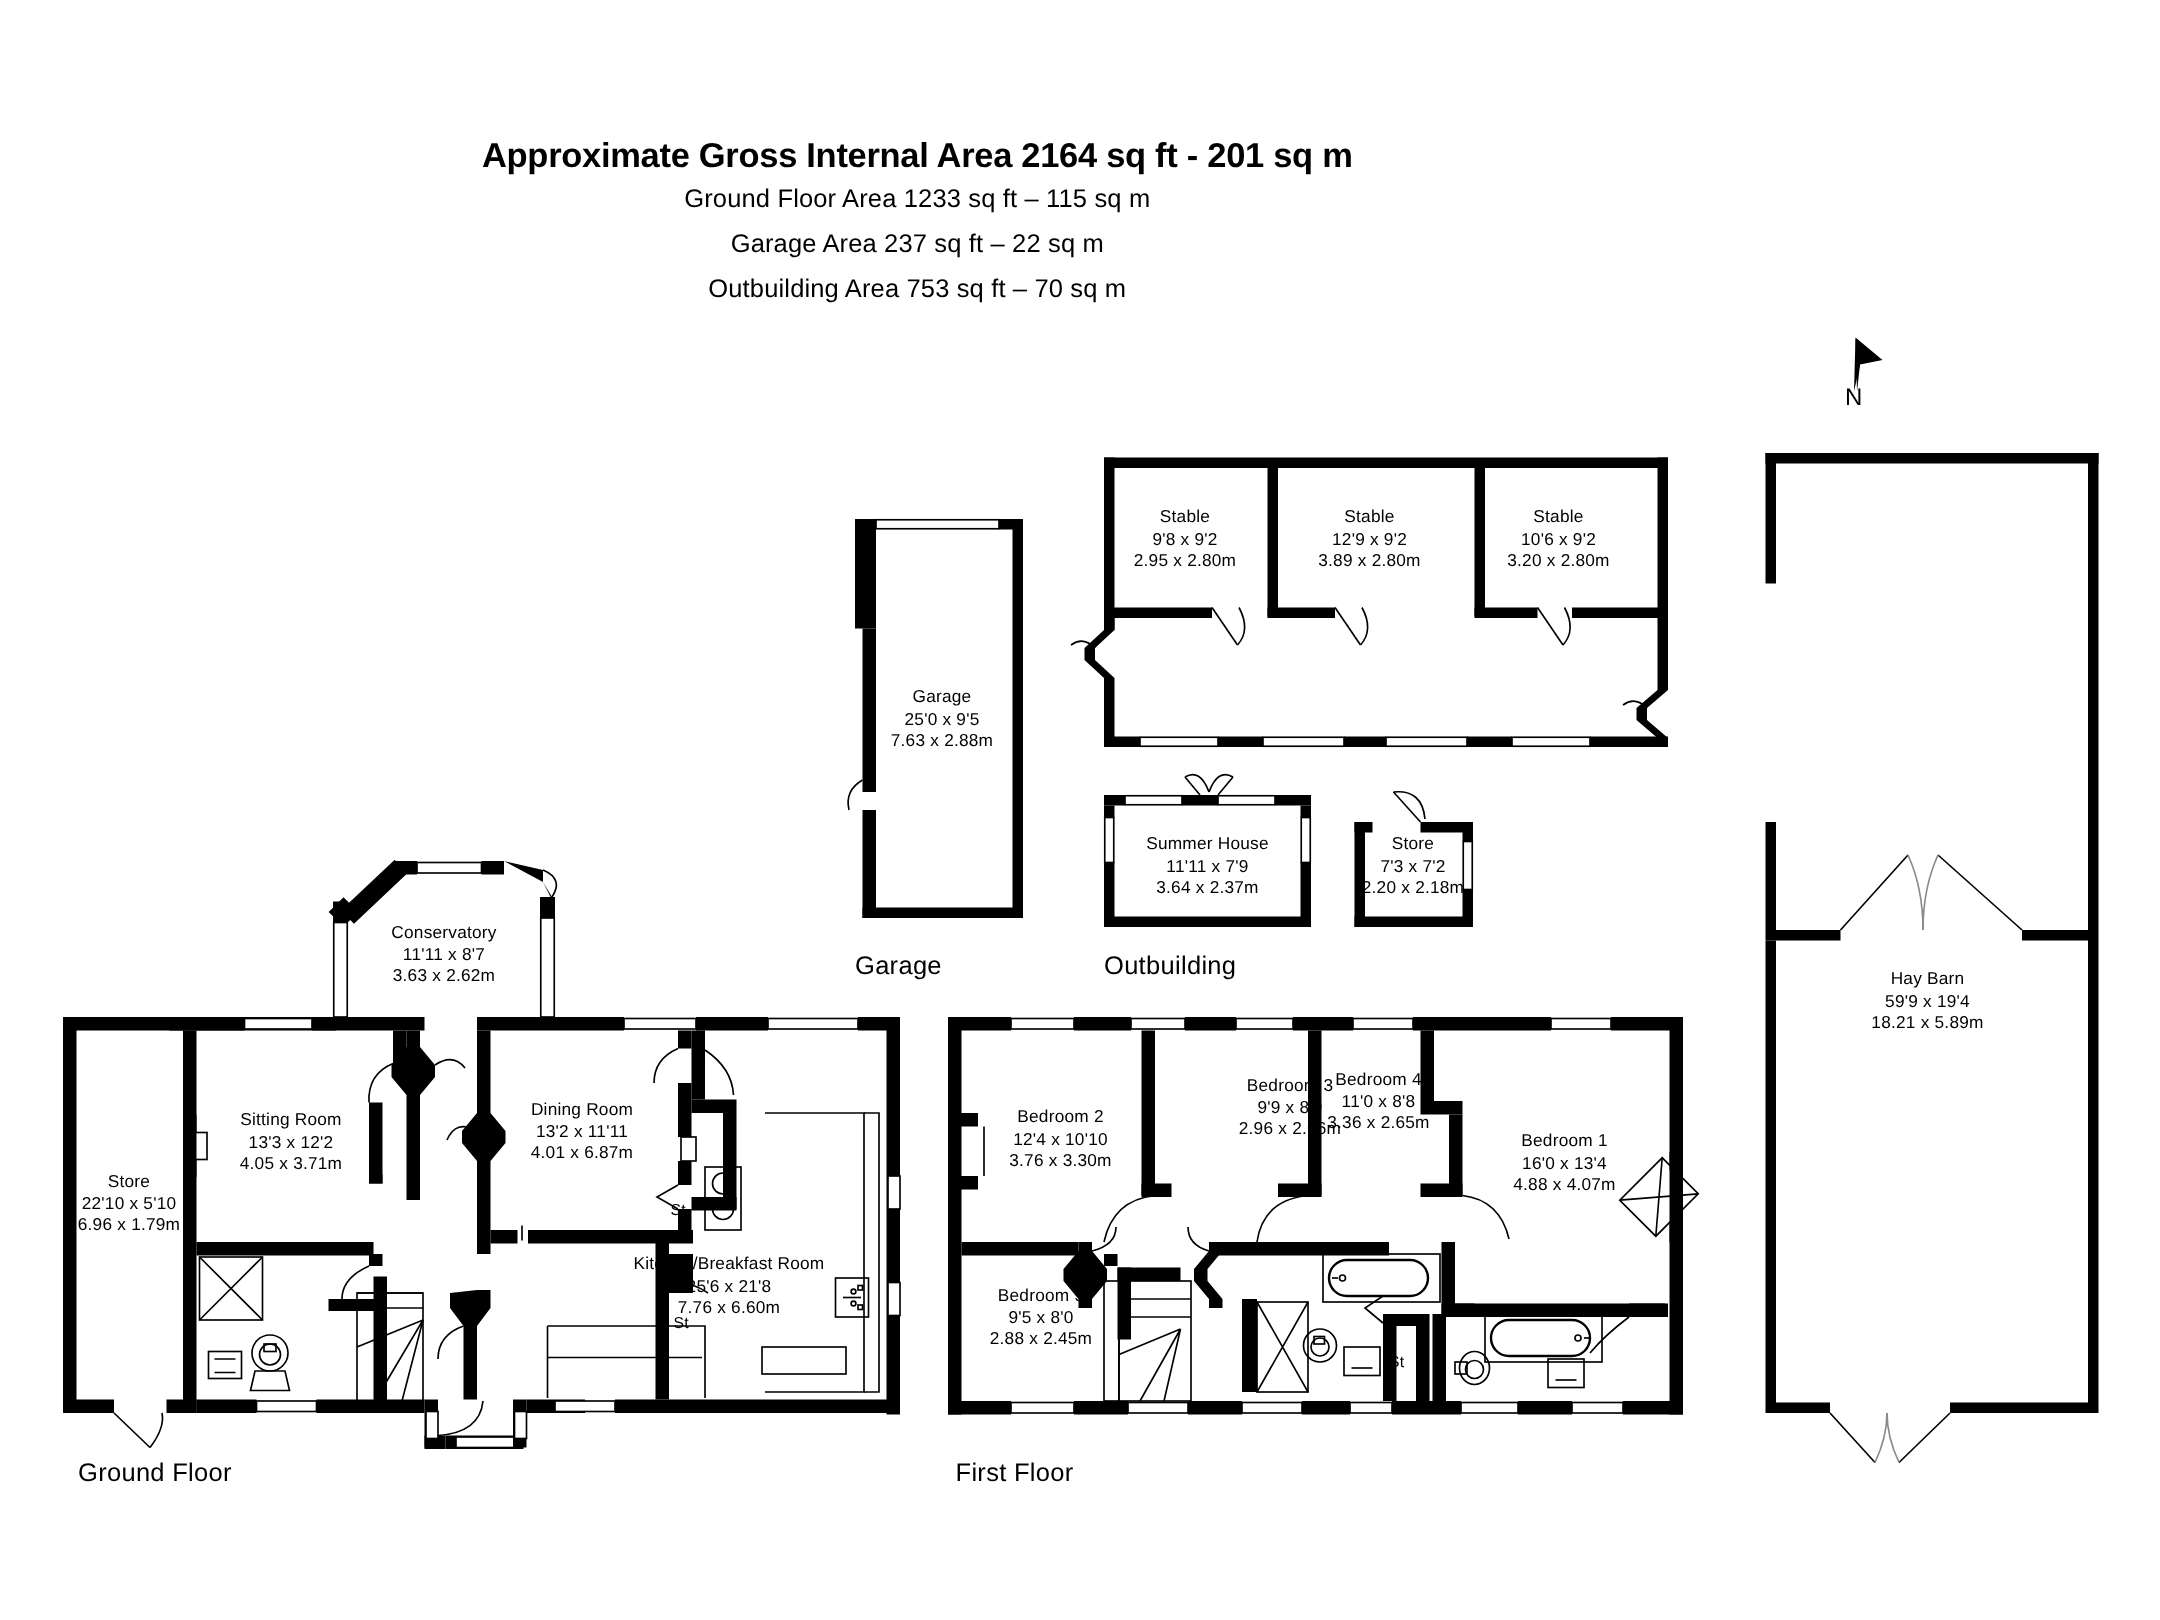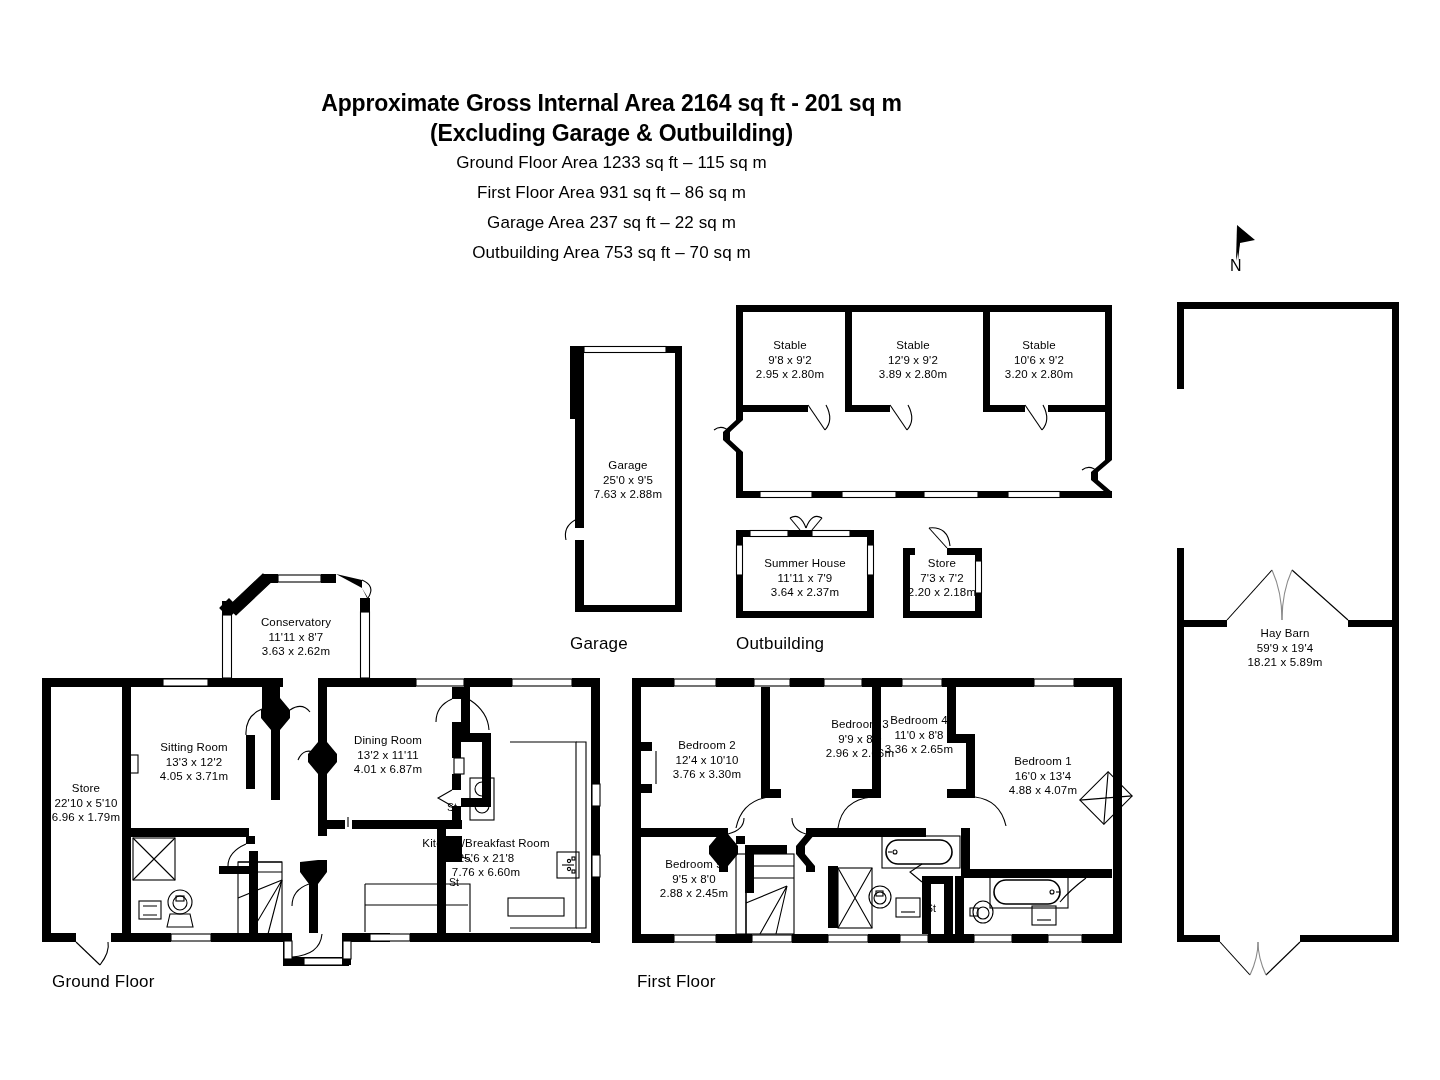--- a/index.html
+++ b/index.html
@@ -80,23 +80,21 @@
   .thin2 { fill: none; stroke: #000; stroke-width: 1.6; }
   .grey  { fill: none; stroke: #8a8a8a; stroke-width: 1.1; }
   .swing { fill: none; stroke: #000; stroke-width: 1.1; }
   .win   { fill: #fff; stroke: #000; stroke-width: 1.1; }
 </style>
 </head>
 <body>
 
 <div id="header">
   <div class="hdr-bold">Approximate Gross Internal Area 2164 sq ft - 201 sq m</div>
-  <div class="hdr-bold">(Excluding Garage &amp; Outbuilding)</div>
   <div class="hdr-line">Ground Floor Area 1233 sq ft – 115 sq m</div>
-  <div class="hdr-line">First Floor Area 931 sq ft – 86 sq m</div>
   <div class="hdr-line">Garage Area 237 sq ft – 22 sq m</div>
   <div class="hdr-line">Outbuilding Area 753 sq ft – 70 sq m</div>
 </div>
 
 <svg id="plan" viewBox="0 0 1440 1080">
 
   <g>
     <path class="wall" d="M1237 225 L1255 240 L1240 243 L1238 261 Z"></path>
     <path class="wall" d="M1237 225 L1236 261 L1240 243 Z" fill="#000"></path>
   </g>
@@ -532,21 +530,21 @@
   <span class="rd">7'3 x 7'2</span>
   <span class="rd">2.20 x 2.18m</span>
 </div>
 
 <div class="rlabel" style="left:628px; top:458px;">
   <span class="rn">Garage</span>
   <span class="rd">25'0 x 9'5</span>
   <span class="rd">7.63 x 2.88m</span>
 </div>
 
-<div class="rlabel" style="left:1285px; top:626px;">
+<div class="rlabel" style="left:1285px; top:646px;">
   <span class="rn">Hay Barn</span>
   <span class="rd">59'9 x 19'4</span>
   <span class="rd">18.21 x 5.89m</span>
 </div>
 
 <div class="rlabel" style="left:296px; top:615px;">
   <span class="rn">Conservatory</span>
   <span class="rd">11'11 x 8'7</span>
   <span class="rd">3.63 x 2.62m</span>
 </div>

